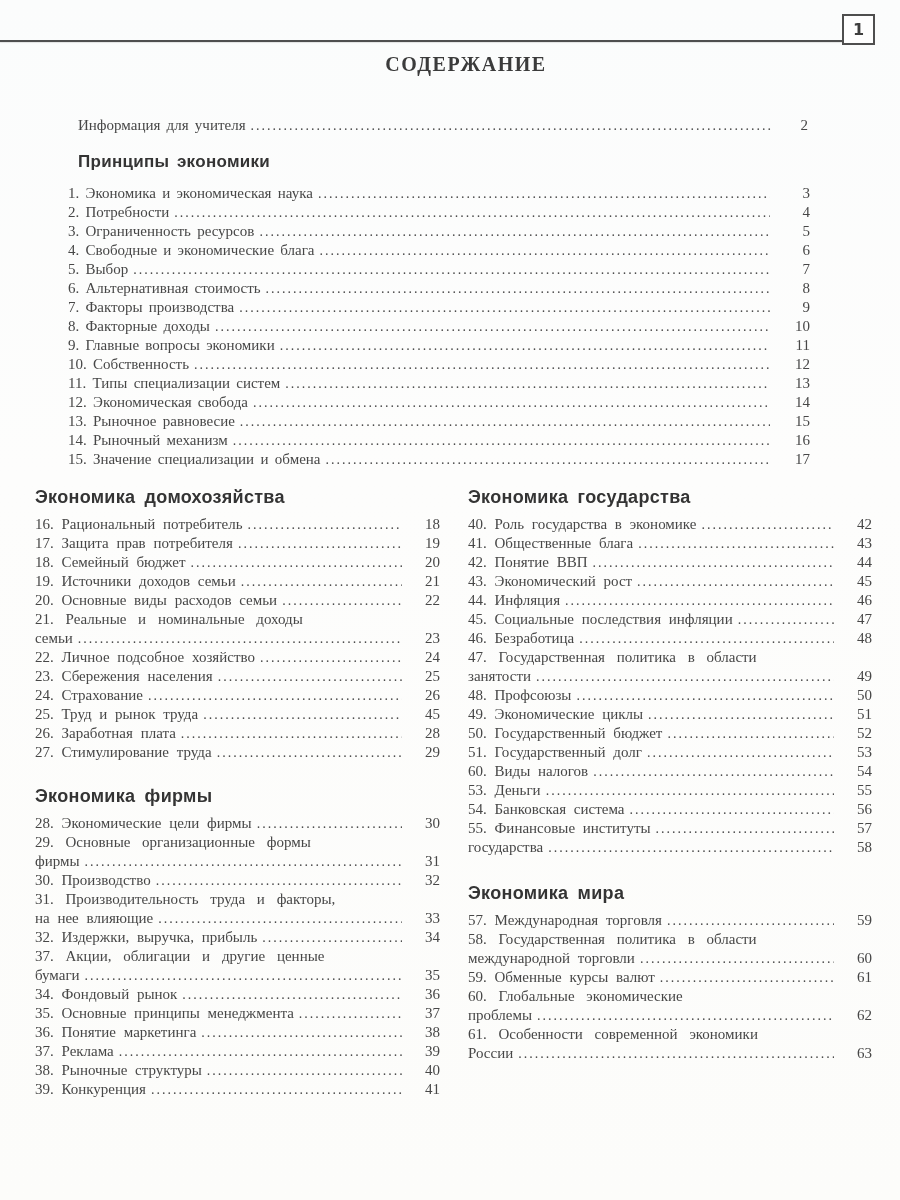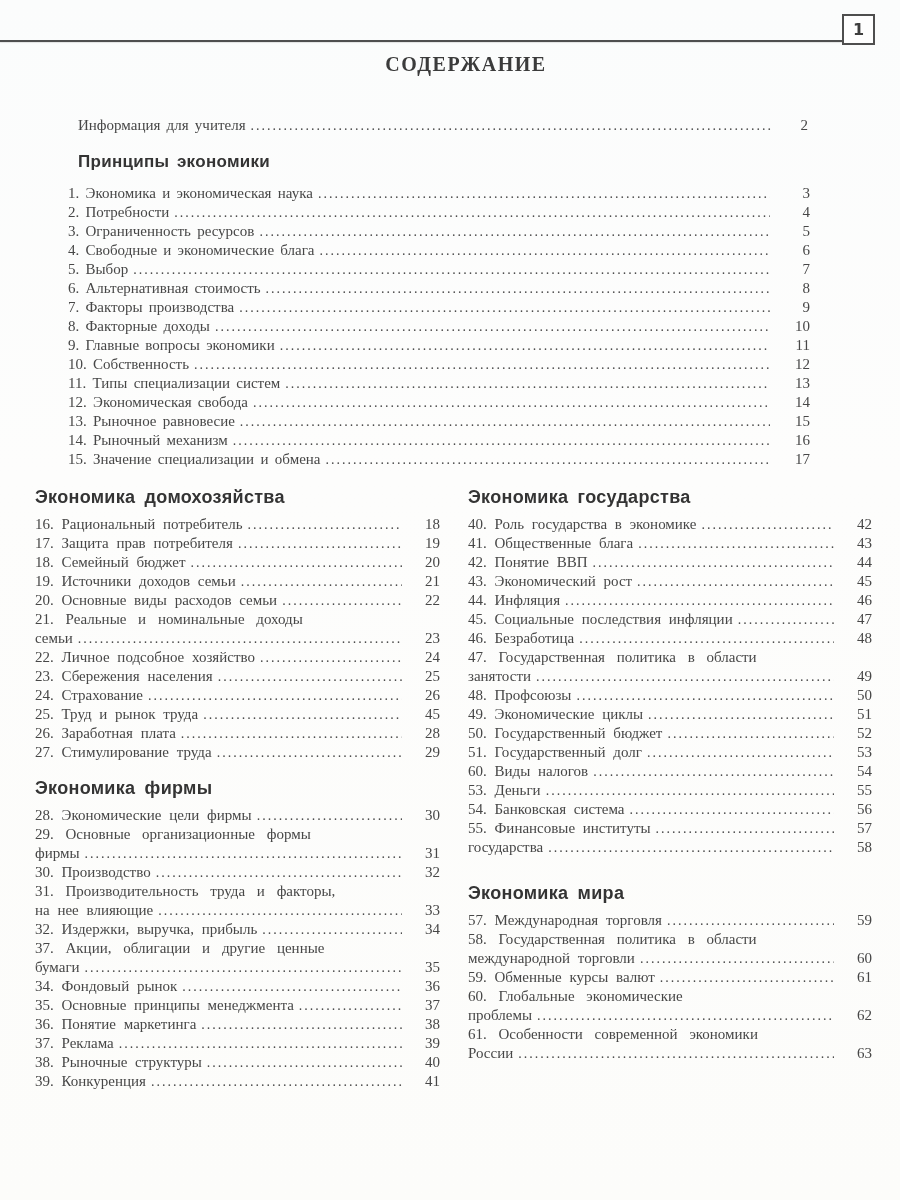--- a/index.html
+++ b/index.html
@@ -102,21 +102,21 @@
   .columns {
     position: absolute;
     top: 487px; left: 35px;
     display: flex;
   }
   .col { word-spacing: 4px; }
   .col-left  { width: 405px; margin-right: 28px; }
   .col-right { width: 404px; }
   .col .sec-heading { font-size: 18px; }
   .col .pg { min-width: 36px; }
-  .col-left  .toc-section:nth-child(2) { margin-top: 16px; }
+  .col-left  .toc-section:nth-child(2) { margin-top: 24px; }
   .col-right .toc-section:nth-child(2) { margin-top: 26px; }
 </style>
 </head>
 <body>
 
 <div class="page">
 
   <div class="rule"></div>
 
   <div class="pagenum-box">

